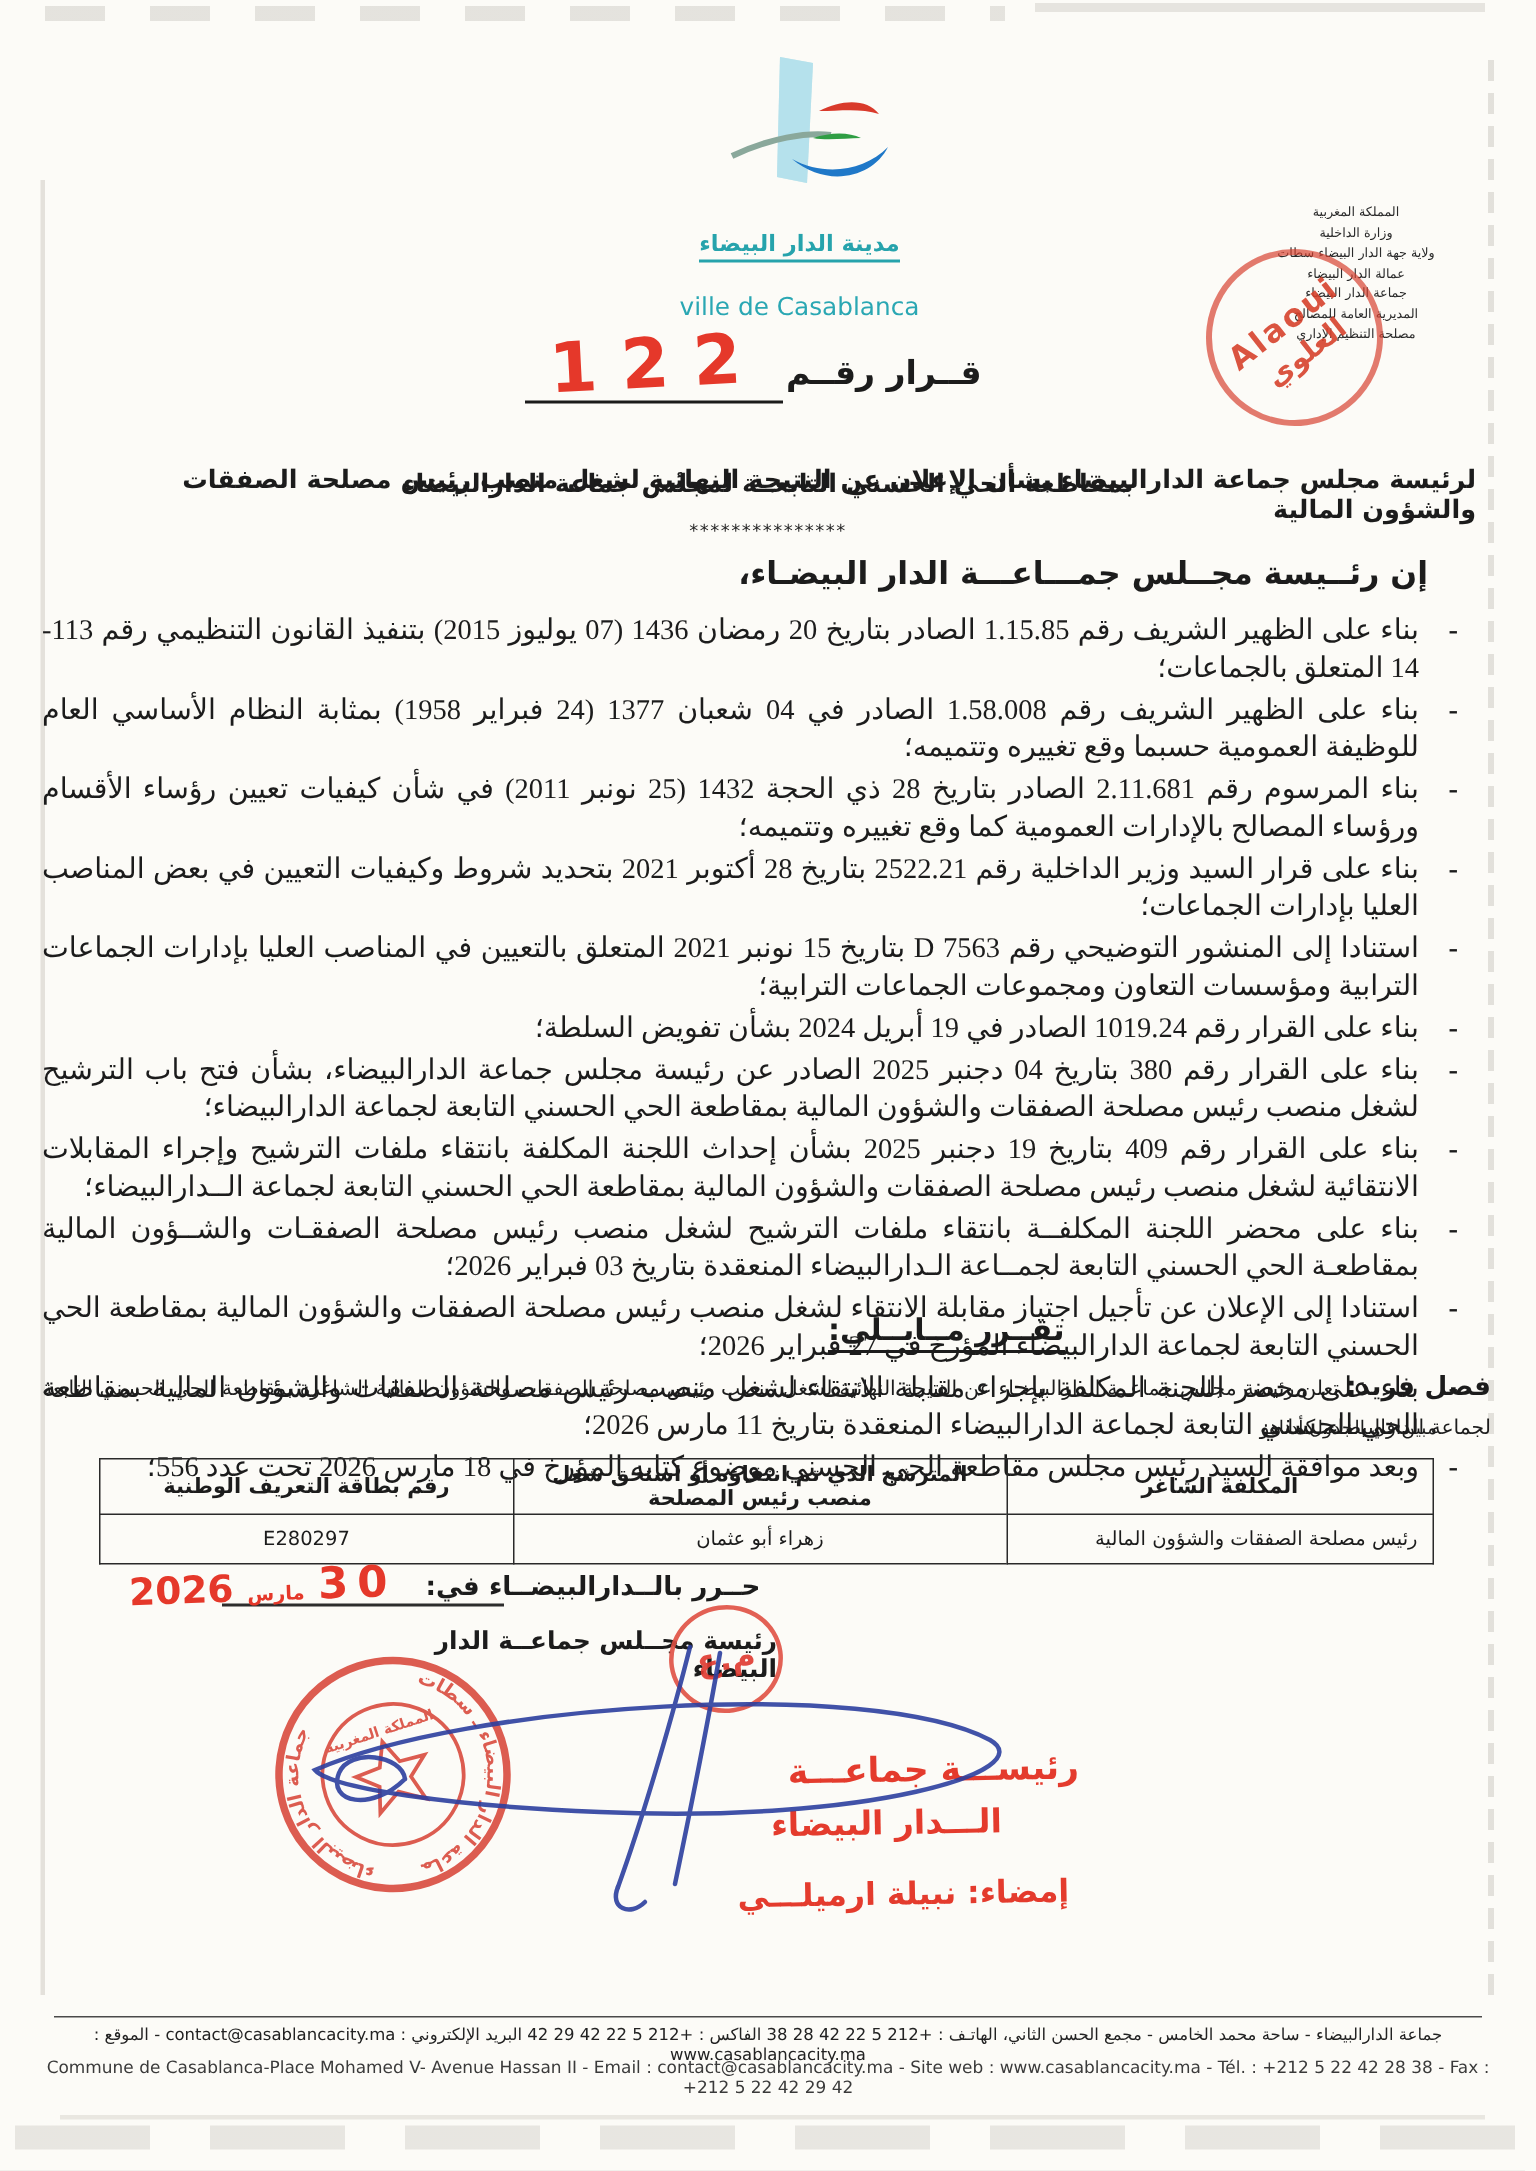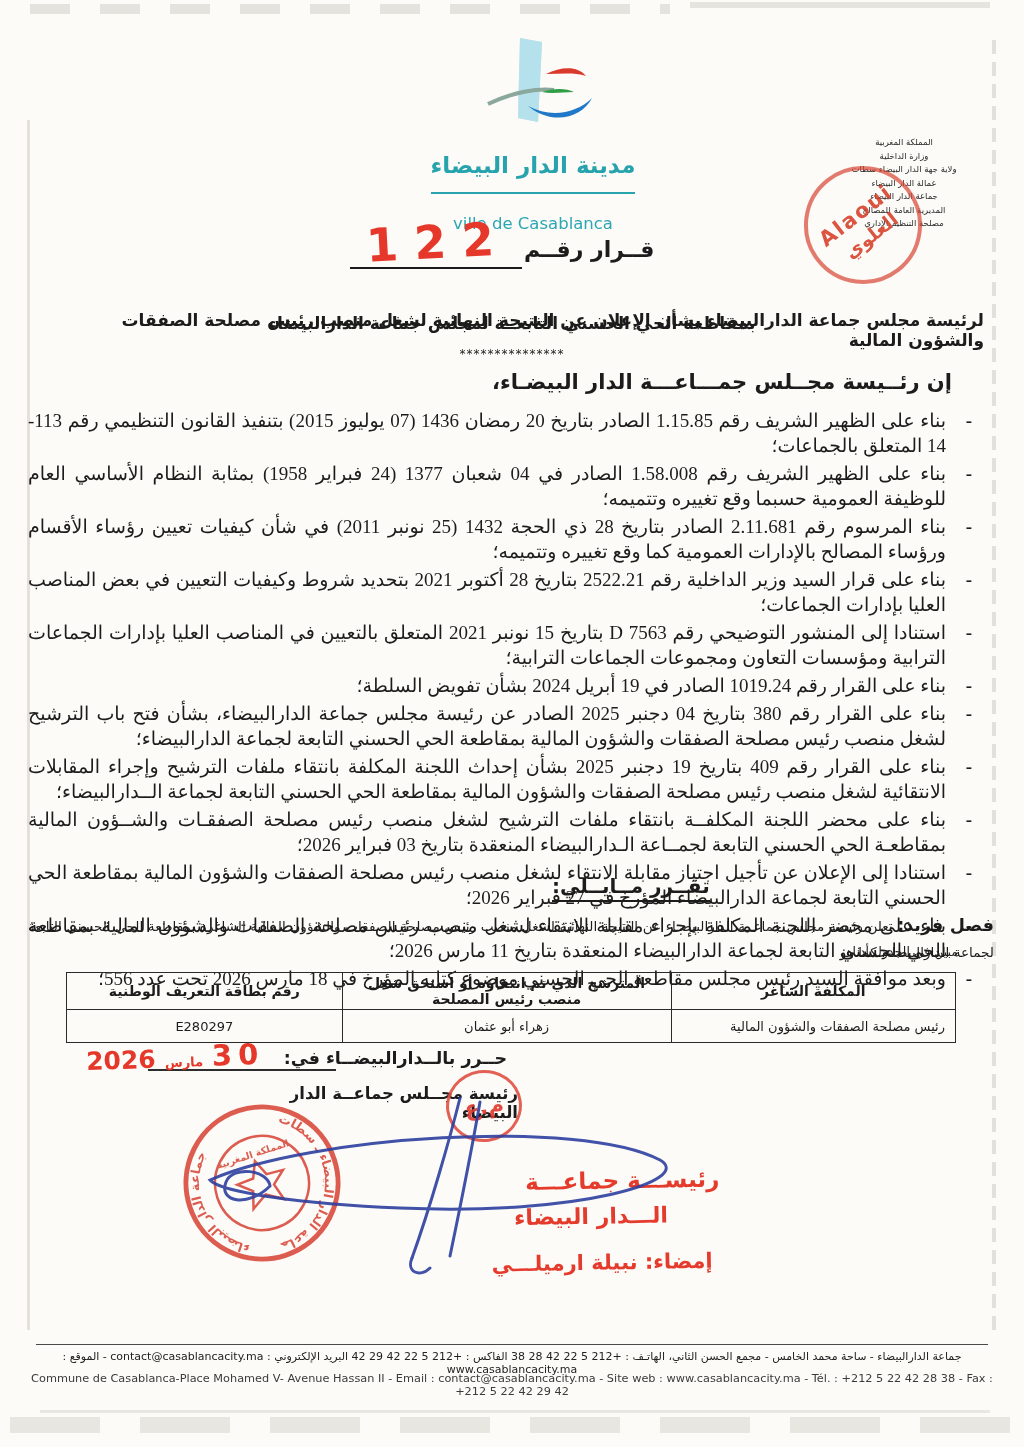--- a/index.html
+++ b/index.html
@@ -16,22 +16,22 @@
   .art-top2 { top:2px; left:690px; width:300px; height:6px; background:#c6c3bc; opacity:.4; }
   .art-left { left:27px; top:120px; width:3px; height:1210px; background:#cfccc5; opacity:.55; }
   .art-right { right:28px; top:40px; width:4px; height:1290px;
     background:repeating-linear-gradient(180deg,#c9c6bf 0 14px,transparent 14px 22px); opacity:.5; }
   .art-bottom { bottom:14px; left:10px; width:1000px; height:16px;
     background:repeating-linear-gradient(90deg,#c2bfb8 0 90px,transparent 90px 130px); opacity:.35; }
   .art-bottom2 { bottom:34px; left:40px; width:950px; height:3px; background:#d6d3cc; opacity:.5; }
   
   .logo { position:absolute; top:36px; left:398px; width:270px; text-align:center; }
   .logo-mark { display:inline-block; }
-  .logo-ar { color:#26a3ac; font-size:23px; font-weight:bold; direction:rtl;
-    border-bottom:2px solid #26a3ac; padding-bottom:14px; display:inline-block; }
+  .logo-ar { color:#26a3ac; font-size:15px; font-weight:bold; direction:rtl;
+    border-bottom:2px solid #26a3ac; padding-bottom:2px; display:inline-block; }
   .logo-fr { color:#2aa7b3; font-size:16.5px; margin-top:20px; }
   
   .letterhead { position:absolute; top:136px; right:40px; width:160px;
     direction:rtl; text-align:center; font-size:8.5px; line-height:13.5px; color:#2b2b2b; }
   
   .corner-stamp { position:absolute; top:166px; right:102px; width:118px; height:118px;
     border:4px solid rgba(215,62,44,.75); border-radius:50%;
     transform:rotate(-38deg); display:flex; flex-direction:column; gap:2px;
     align-items:center; justify-content:center; color:#d7422d; opacity:.9; }
   .corner-stamp .lat { font-size:21px; font-weight:bold; letter-spacing:2px; }

